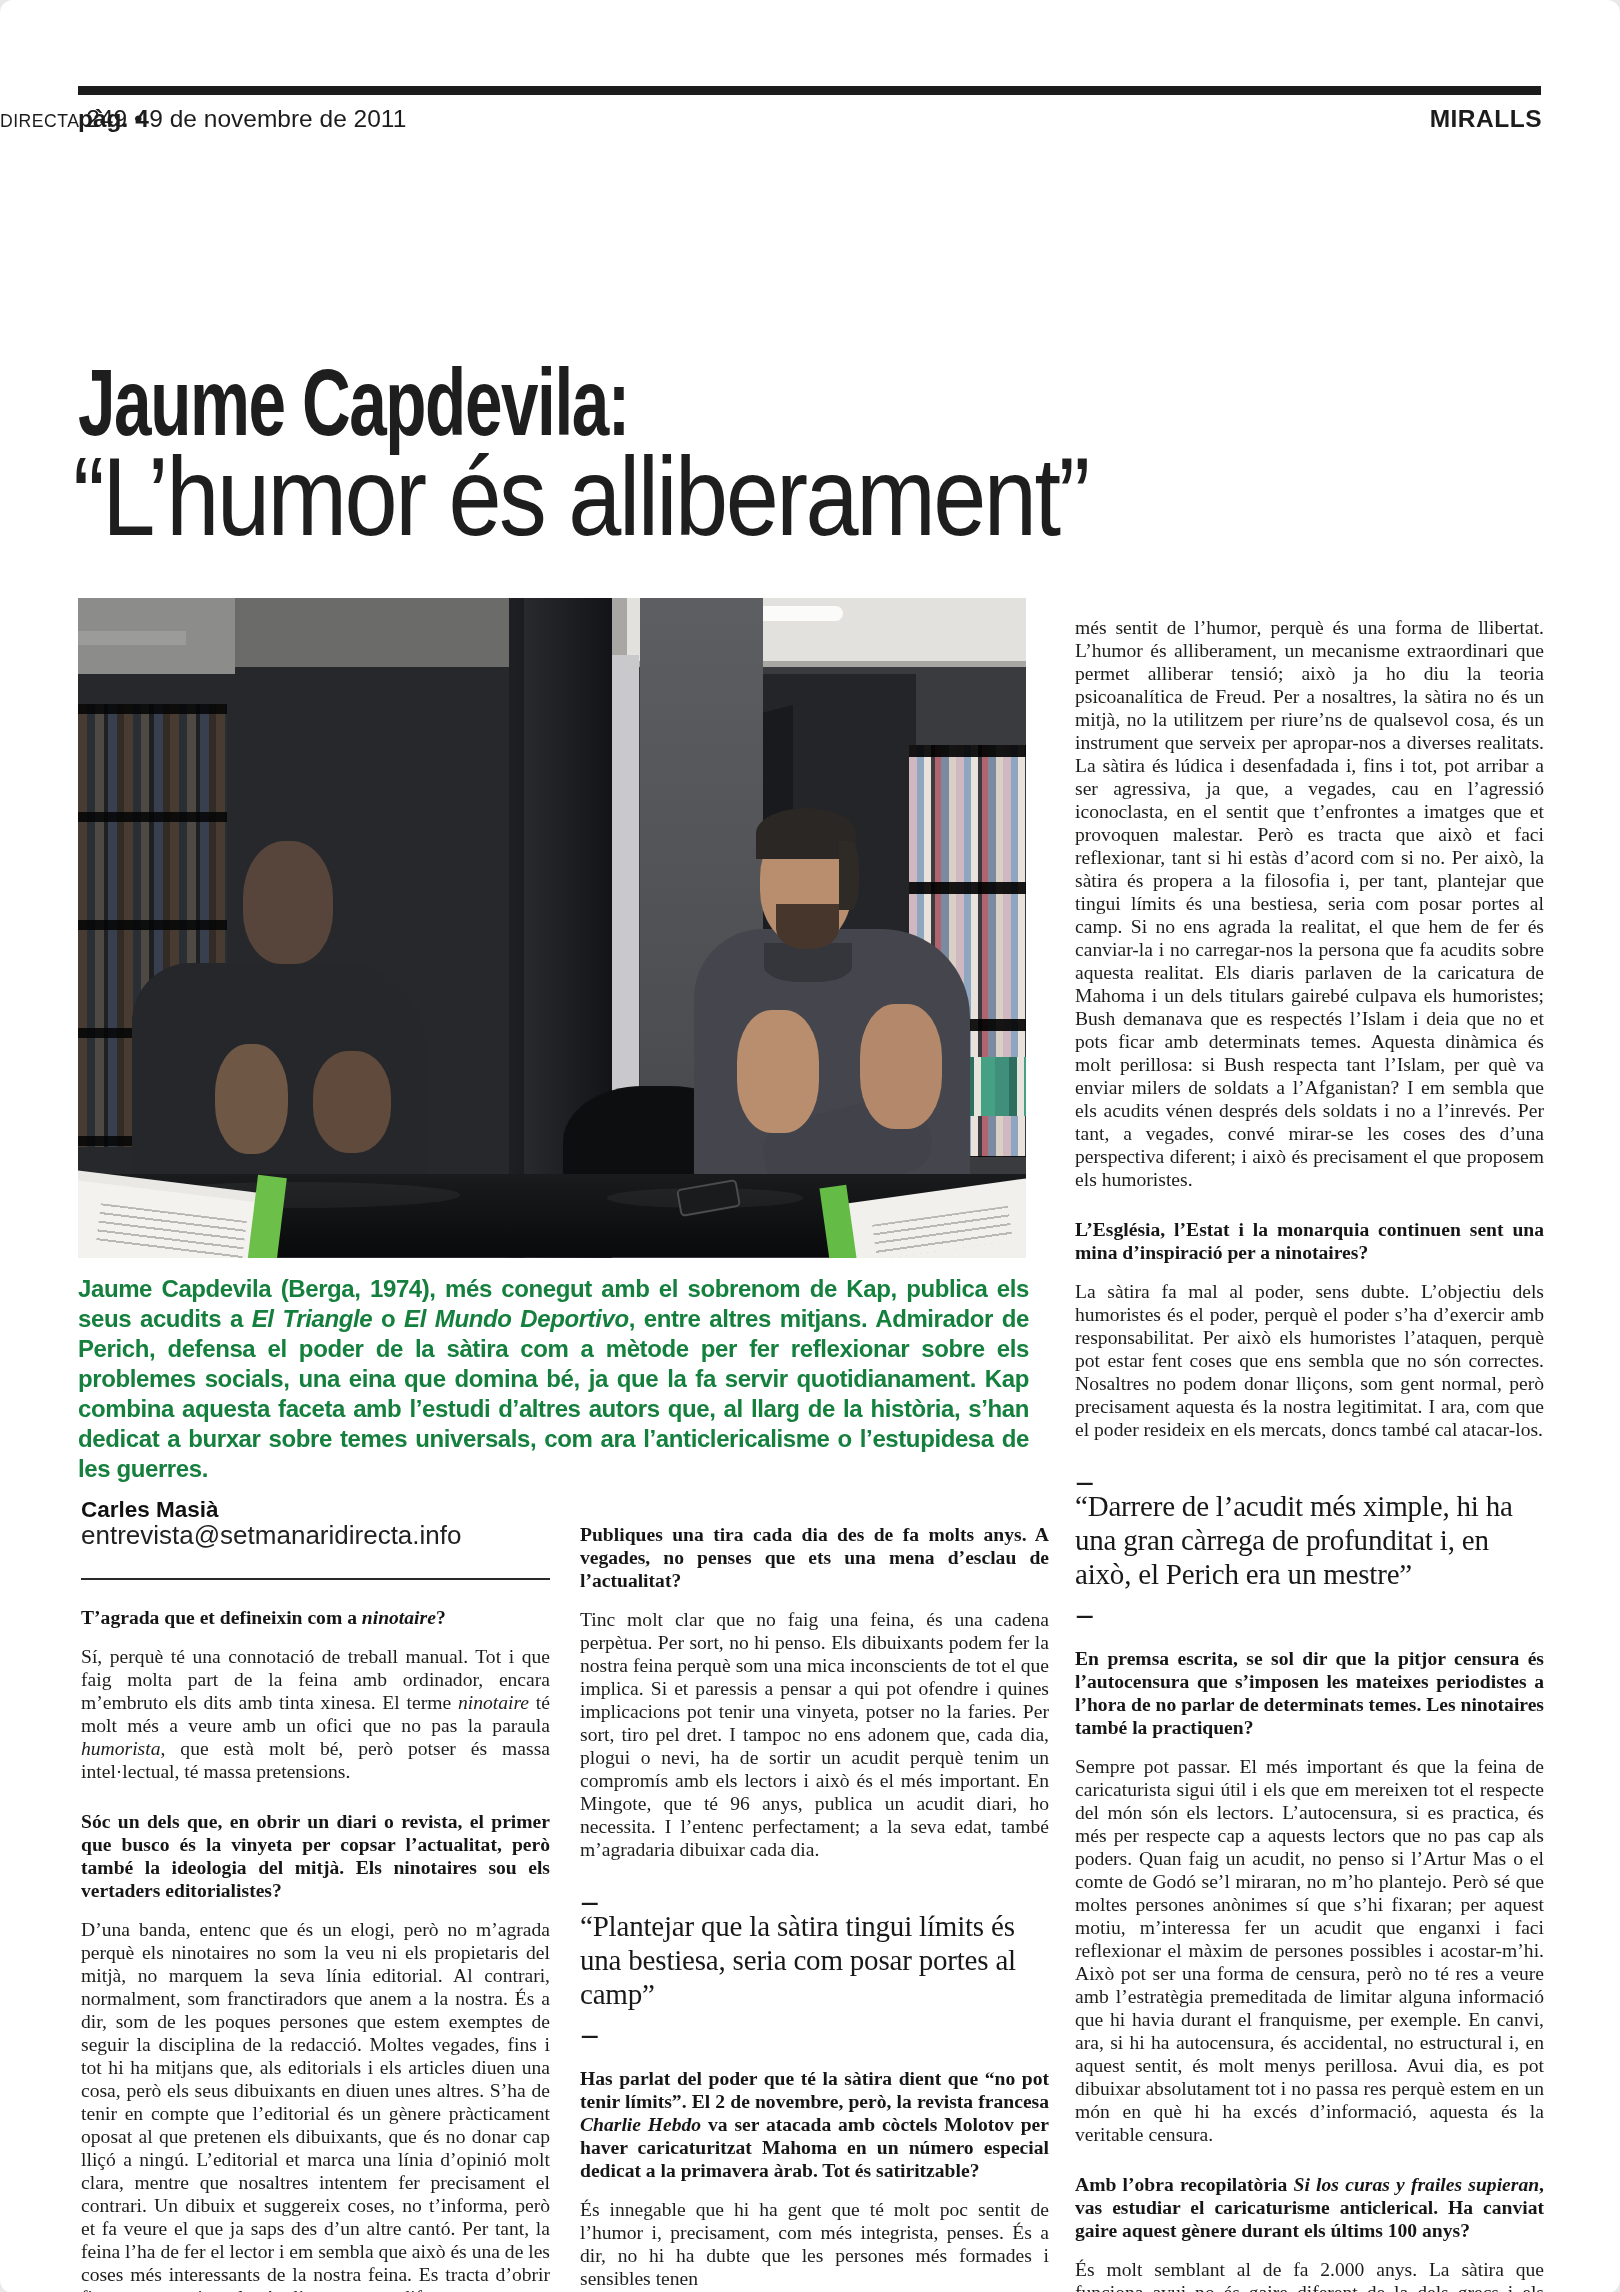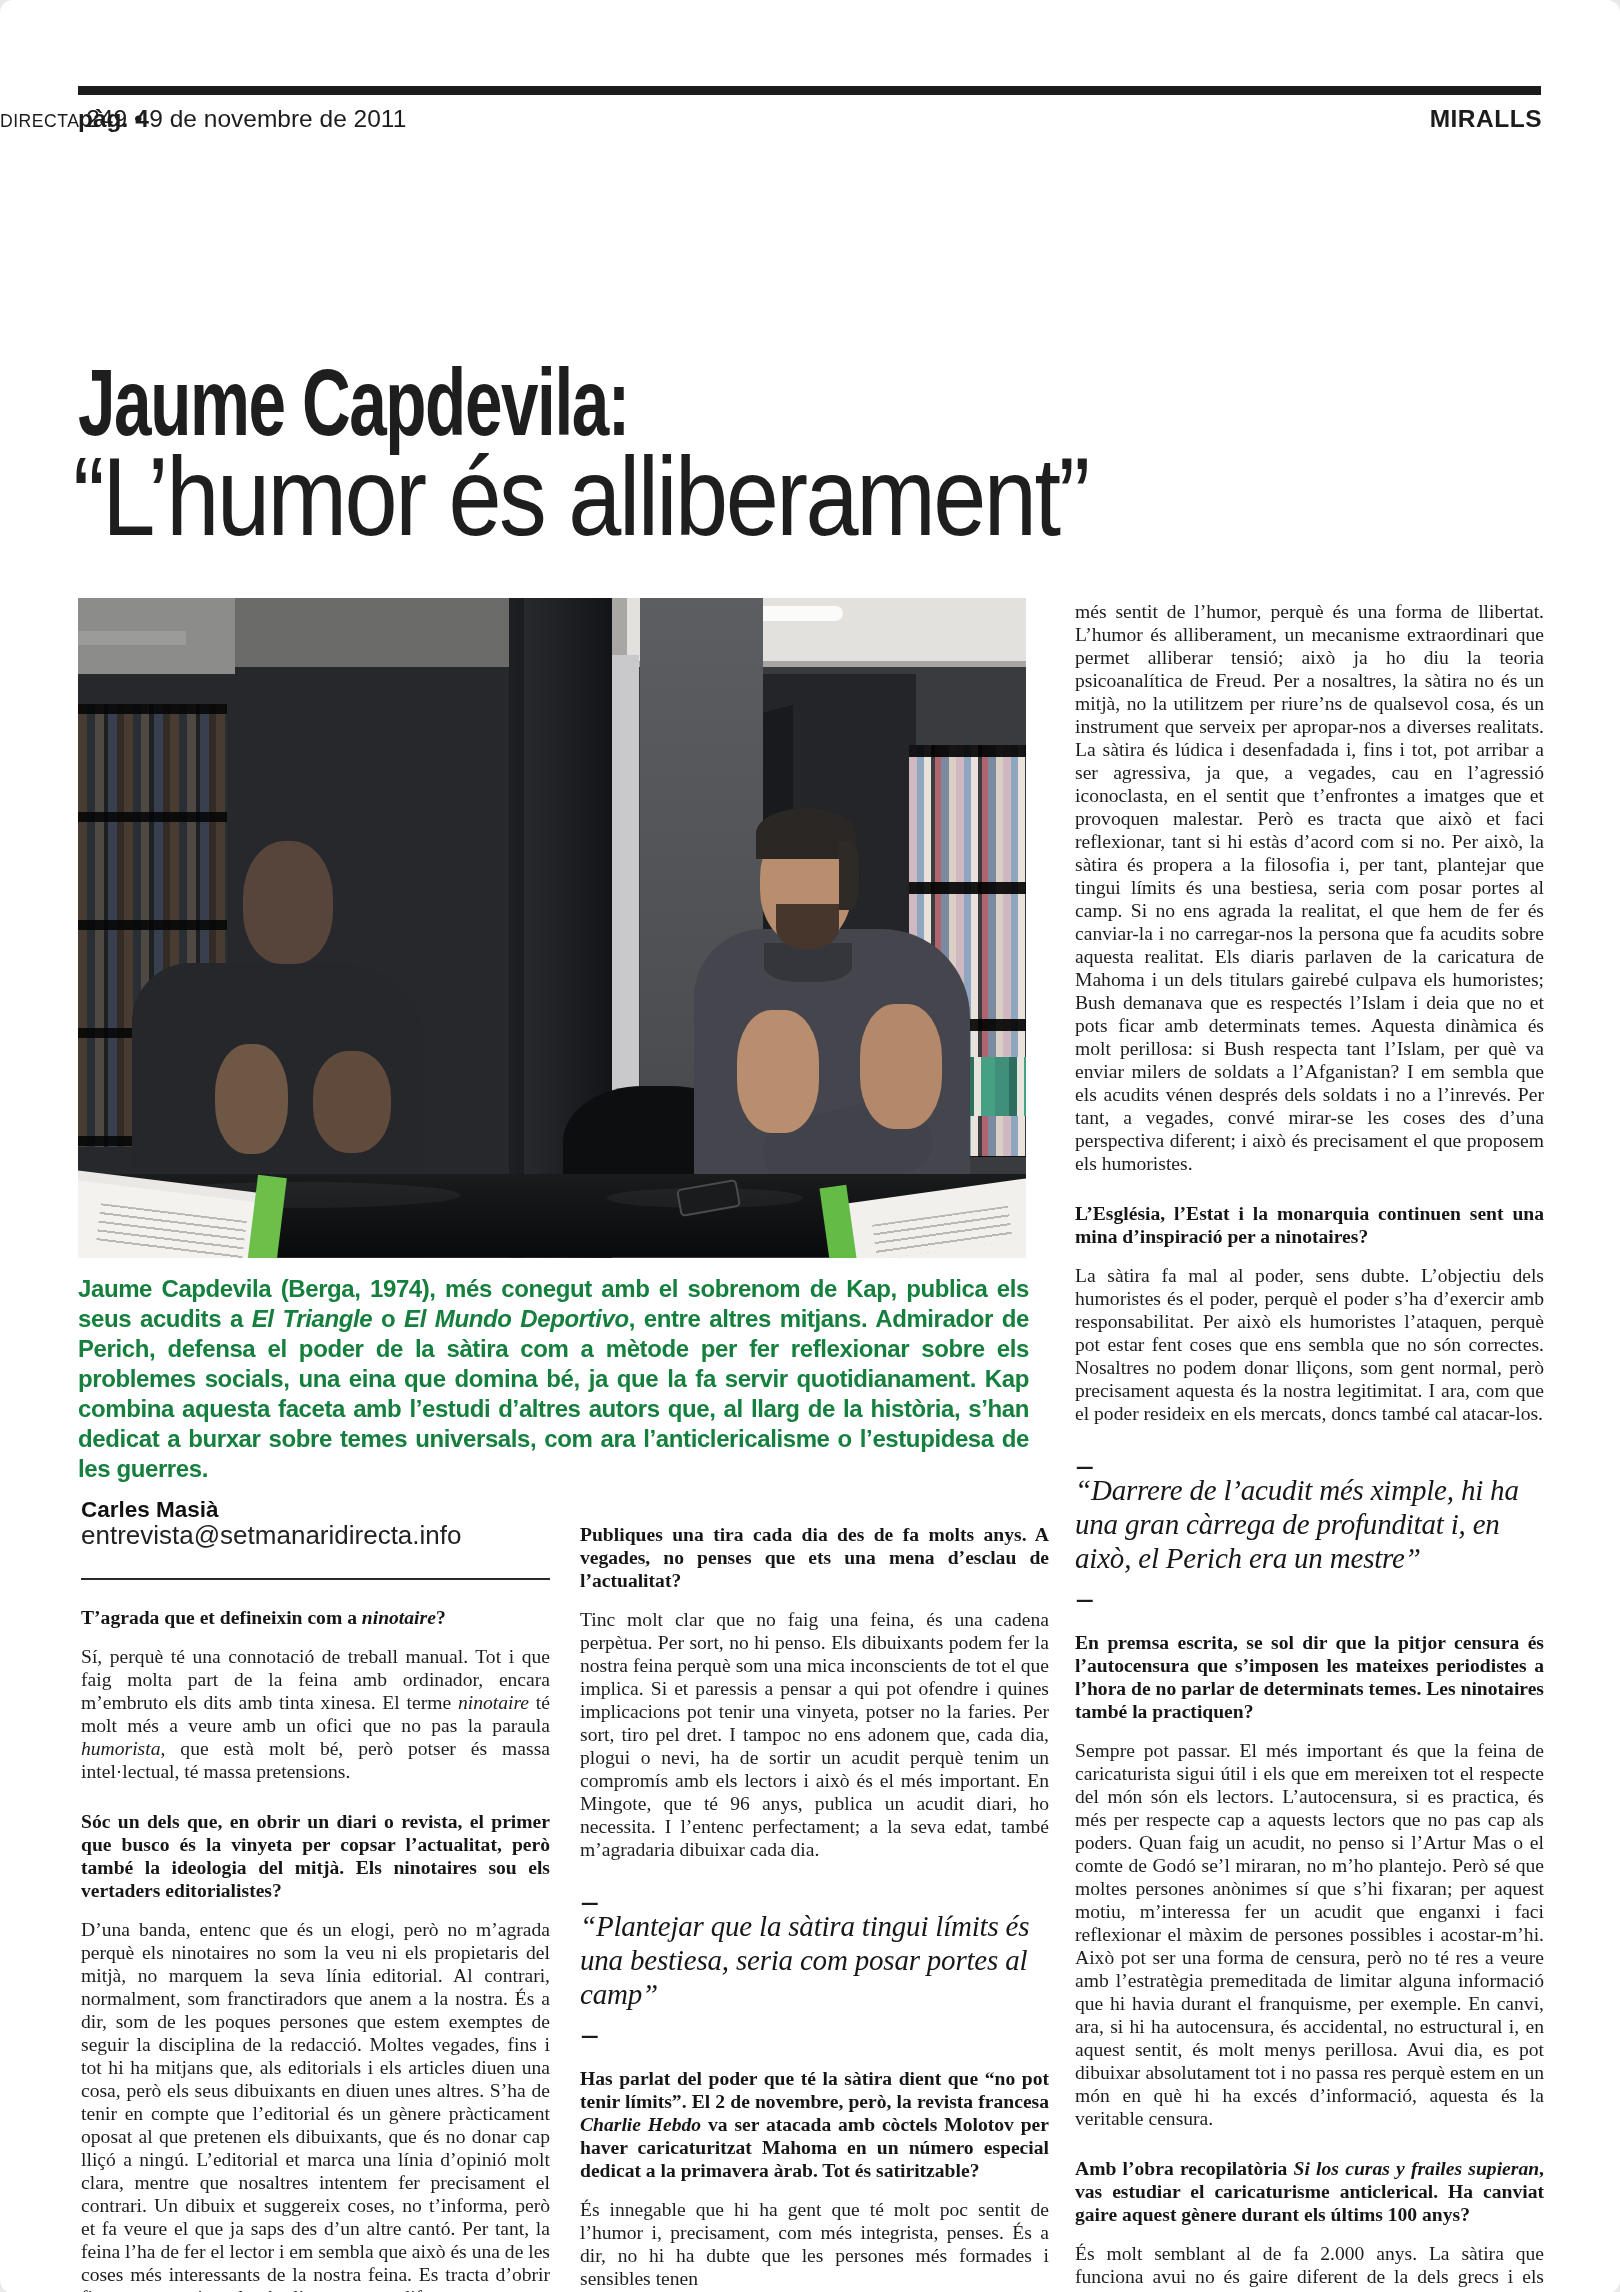--- a/index.html
+++ b/index.html
@@ -83,25 +83,25 @@
         font-family:"Liberation Sans",sans-serif;font-weight:700;letter-spacing:-0.4px;
         font-size:24px;line-height:30px;color:#15803d;text-align:justify;}
   
   .col{position:absolute;width:469px;text-align:justify;font-size:19.6px;line-height:23px;}
   #col1{left:81px;top:1496px;height:725px;}
   #col2{left:580px;top:1496px;height:725px;}
   #col3{left:1075px;top:600px;height:1621px;}
   .col p{margin:0;}
   .col p.question{font-weight:700;margin-top:26.5px;color:#161616;}
   .col p.answer{margin-top:16px;}
-  #col3 p.first{margin-top:0;}
+  #col3 p.first{margin-top:16px;}
   .quote-dash{display:block;font-family:"Liberation Serif",serif;font-weight:700;font-size:31px;
               line-height:13.7px;margin:33px 0 2px 2px;color:#1a1a1a;text-align:left;}
   .quote-dash.after{margin:15.7px 0 5.9px 2px;}
-  .pullquote{font-style:italic;font-size:29px;line-height:34px;color:#181818;text-align:left;
+  .pullquote{font-size:29px;line-height:34px;color:#181818;text-align:left;
              margin:13.7px 0 0 0;letter-spacing:-0.2px;}
   
   #byline{font-family:"Liberation Sans",sans-serif;text-align:left;border-bottom:2.9px solid #2a2a2a;
           padding-bottom:29px;margin-bottom:5.9px;}
   #byline .name{font-weight:700;font-size:22.5px;line-height:27.4px;color:#111;}
   #byline .email{font-weight:400;font-size:26px;line-height:25.5px;color:#222;}
   i{font-style:italic;}
 </style>
 </head>
 <body>

